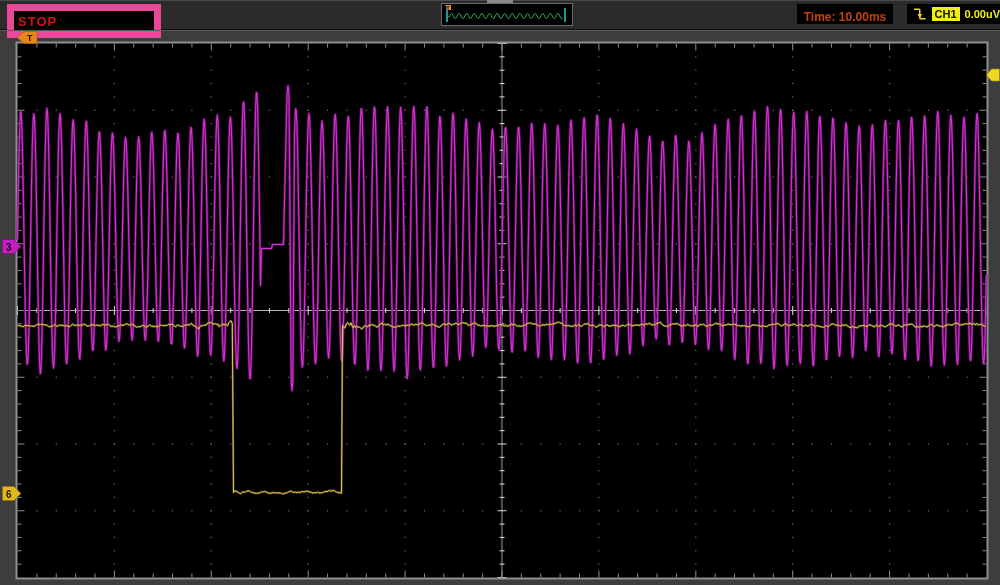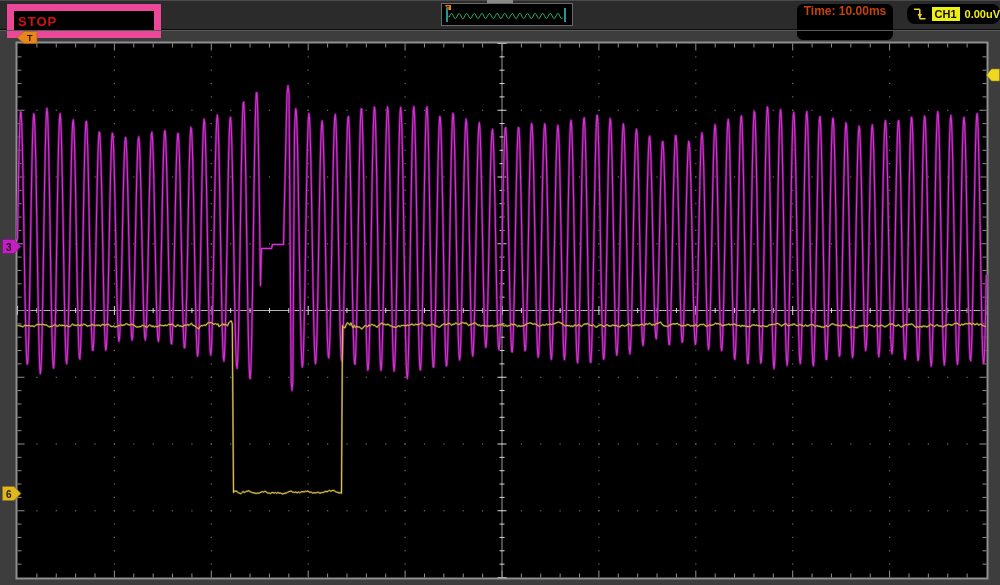--- a/index.html
+++ b/index.html
@@ -7,25 +7,25 @@
        font-family:"Liberation Sans","DejaVu Sans",sans-serif;}
   .topbar{position:absolute;left:0;top:0;width:1000px;height:29px;background:#2b2b2b;
           border-bottom:1px solid #0e0e0e;box-shadow:inset 0 1px 0 #4a4a4a;}
   .topbar-sep{position:absolute;left:0;top:30px;width:1000px;height:1px;background:#5a5a5a;}
   .stop-box{position:absolute;left:7px;top:4px;width:140px;height:20px;background:#000;
             border:7px solid #ec4899;display:flex;align-items:center;}
   .stop-label{color:#d01414;font-size:13px;font-weight:bold;letter-spacing:1px;padding-left:4px;}
   .preview-tab{position:absolute;left:487px;top:0;width:26px;height:4px;background:#8a8a8a;}
   .preview-box{position:absolute;left:441px;top:3px;width:130px;height:21px;background:#000;
                border:1px solid #6a6a6a;}
-  .time-box{position:absolute;left:797px;top:4px;width:96px;height:36px;background:#000;
-            display:flex;align-items:flex-start;justify-content:center;border-radius:6px;}
+  .time-box{position:absolute;left:797px;top:4px;width:96px;height:20px;background:#000;
+            display:flex;align-items:flex-end;justify-content:center;}
   .time-label{color:#c2440c;font-size:12px;font-weight:bold;}
   .trig-box{position:absolute;left:907px;top:4px;width:93px;height:20px;background:#000;
-            display:flex;align-items:center;gap:5px;padding-left:6px;box-sizing:border-box;border-radius:8px;}
+            display:flex;align-items:center;gap:5px;padding-left:6px;box-sizing:border-box;}
   .ch1-chip{background:#f0ee17;color:#111100;font-size:11px;font-weight:bold;padding:1px 3px;line-height:12px;}
   .level-label{color:#f0ee17;font-size:11px;font-weight:bold;}
   .scope-svg{position:absolute;left:15px;top:41px;}
   .marker{position:absolute;}
   svg text{font-family:"Liberation Sans","DejaVu Sans",sans-serif;}
 </style>
 </head>
 <body>
 
 <div class="app">

